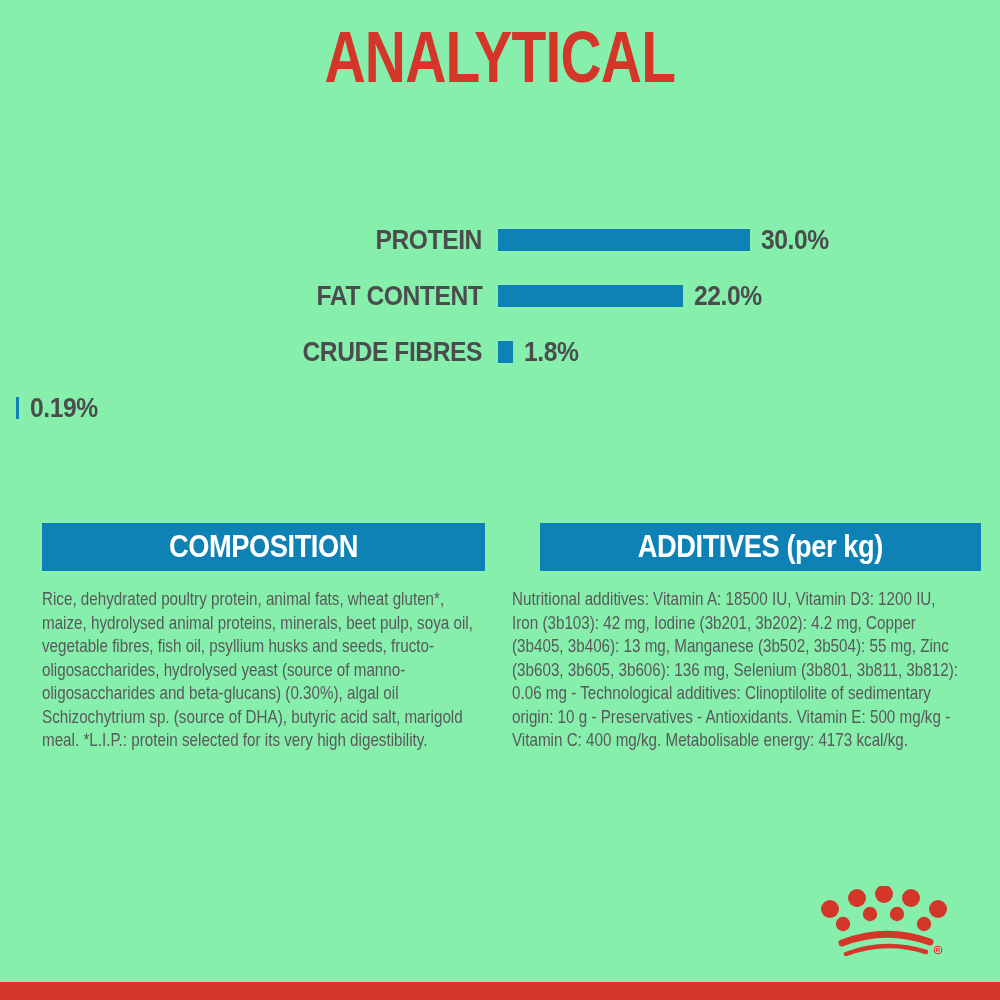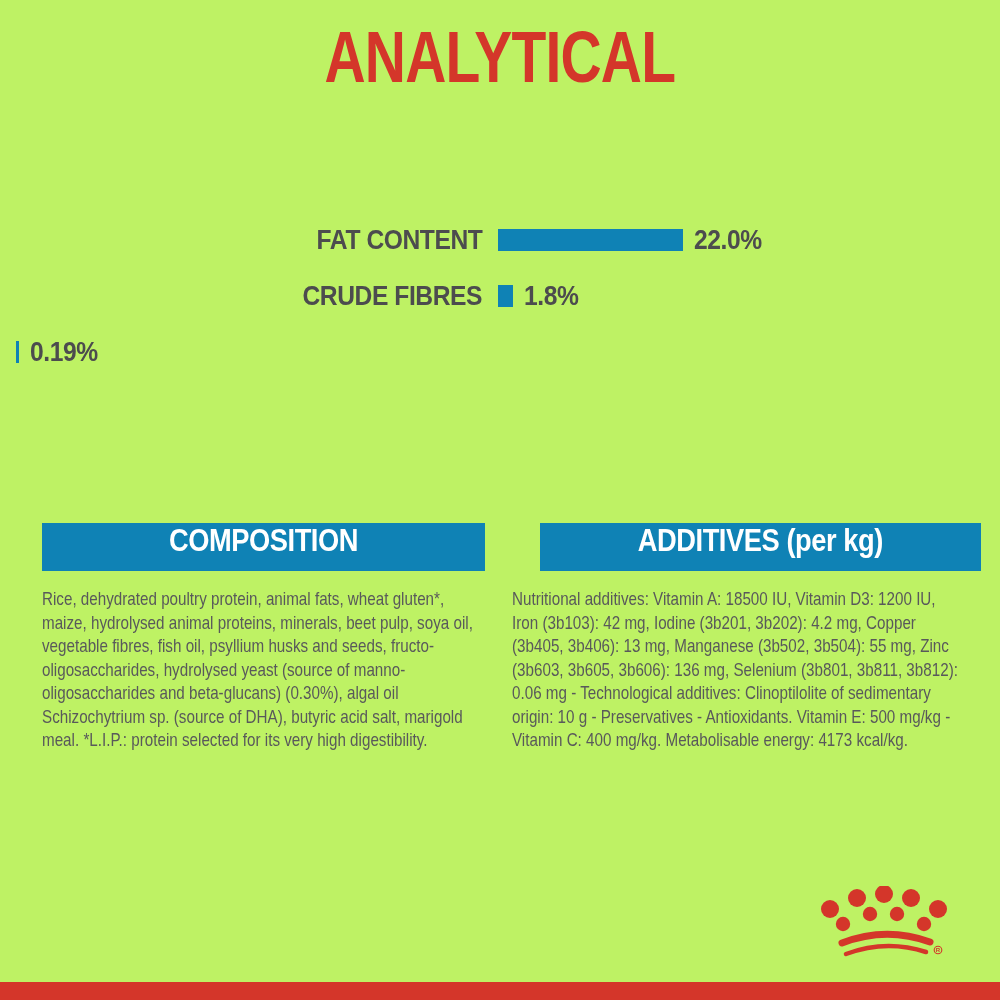--- a/index.html
+++ b/index.html
@@ -1,20 +1,20 @@
 <!DOCTYPE html>
 <html style="--red: #d4362a; --blue: #0f82b5; --dark: #4c4c4e; --gray: #59595b;"><head>
 <meta charset="utf-8">
 <style>
   :root{
     --red:#d4362a; --blue:#0f82b5; --dark:#4c4c4e; --gray:#59595b;
   }
   html,body{margin:0;padding:0;}
   .page{
-    position:relative; width:1000px; height:1000px; background:#bef264;
+    position:relative; width:1000px; height:1000px; background:#86efac;
     font-family:"Liberation Sans", sans-serif; overflow:hidden;
   }
   .cond{display:inline-block; transform:scaleX(0.88); letter-spacing:-0.5px; white-space:nowrap;}
 
   
   .title{
     position:absolute; top:14px; left:0; width:100%; text-align:center;
     color:var(--red); font-weight:bold; font-size:73px; line-height:86px;
   }
   .title .cond{transform:scaleX(0.78); transform-origin:50% 50%; letter-spacing:-1px;}
@@ -28,21 +28,21 @@
   }
   .clabel .cond{transform-origin:100% 50%;}
   .cbar{height:22px; flex:none; margin-left:16px; background:var(--blue);}
   .cval{margin-left:11px; font-weight:bold; font-size:28px; color:var(--dark);}
   .cval .cond{transform-origin:0 50%;}
 
   
   .sec-header{
     position:absolute; top:523px; height:48px; background:var(--blue);
     color:#ffffff; font-weight:bold; font-size:31px;
-    display:flex; align-items:flex-start; justify-content:center;
+    display:flex; align-items:center; justify-content:center;
   }
   .sec-header .cond{transform-origin:50% 50%;}
   #comp-header{left:42px; width:443px;}
   #add-header{left:540px; width:441px;}
 
   
   .sec-body{
     position:absolute; top:587px; font-size:19px; line-height:23.5px;
     color:var(--gray); transform:scaleX(0.8); transform-origin:0 0;
     letter-spacing:0px;
@@ -57,20 +57,25 @@
 </head>
 <body>
 
 <div class="page">
 
   <div class="title">
     <div><span class="cond">ANALYTICAL</span></div>
   </div>
 
   <div class="chart">
+      <div class="crow">
+        <div class="clabel"><span class="cond">PROTEIN</span></div>
+        <div class="cbar" style="width: 252px;"></div>
+        <div class="cval"><span class="cond">30.0%</span></div>
+      </div>
       <div class="crow">
         <div class="clabel"><span class="cond">FAT CONTENT</span></div>
         <div class="cbar" style="width: 185px;"></div>
         <div class="cval"><span class="cond">22.0%</span></div>
       </div>
       <div class="crow">
         <div class="clabel"><span class="cond">CRUDE FIBRES</span></div>
         <div class="cbar" style="width: 15px;"></div>
         <div class="cval"><span class="cond">1.8%</span></div>
       </div>

